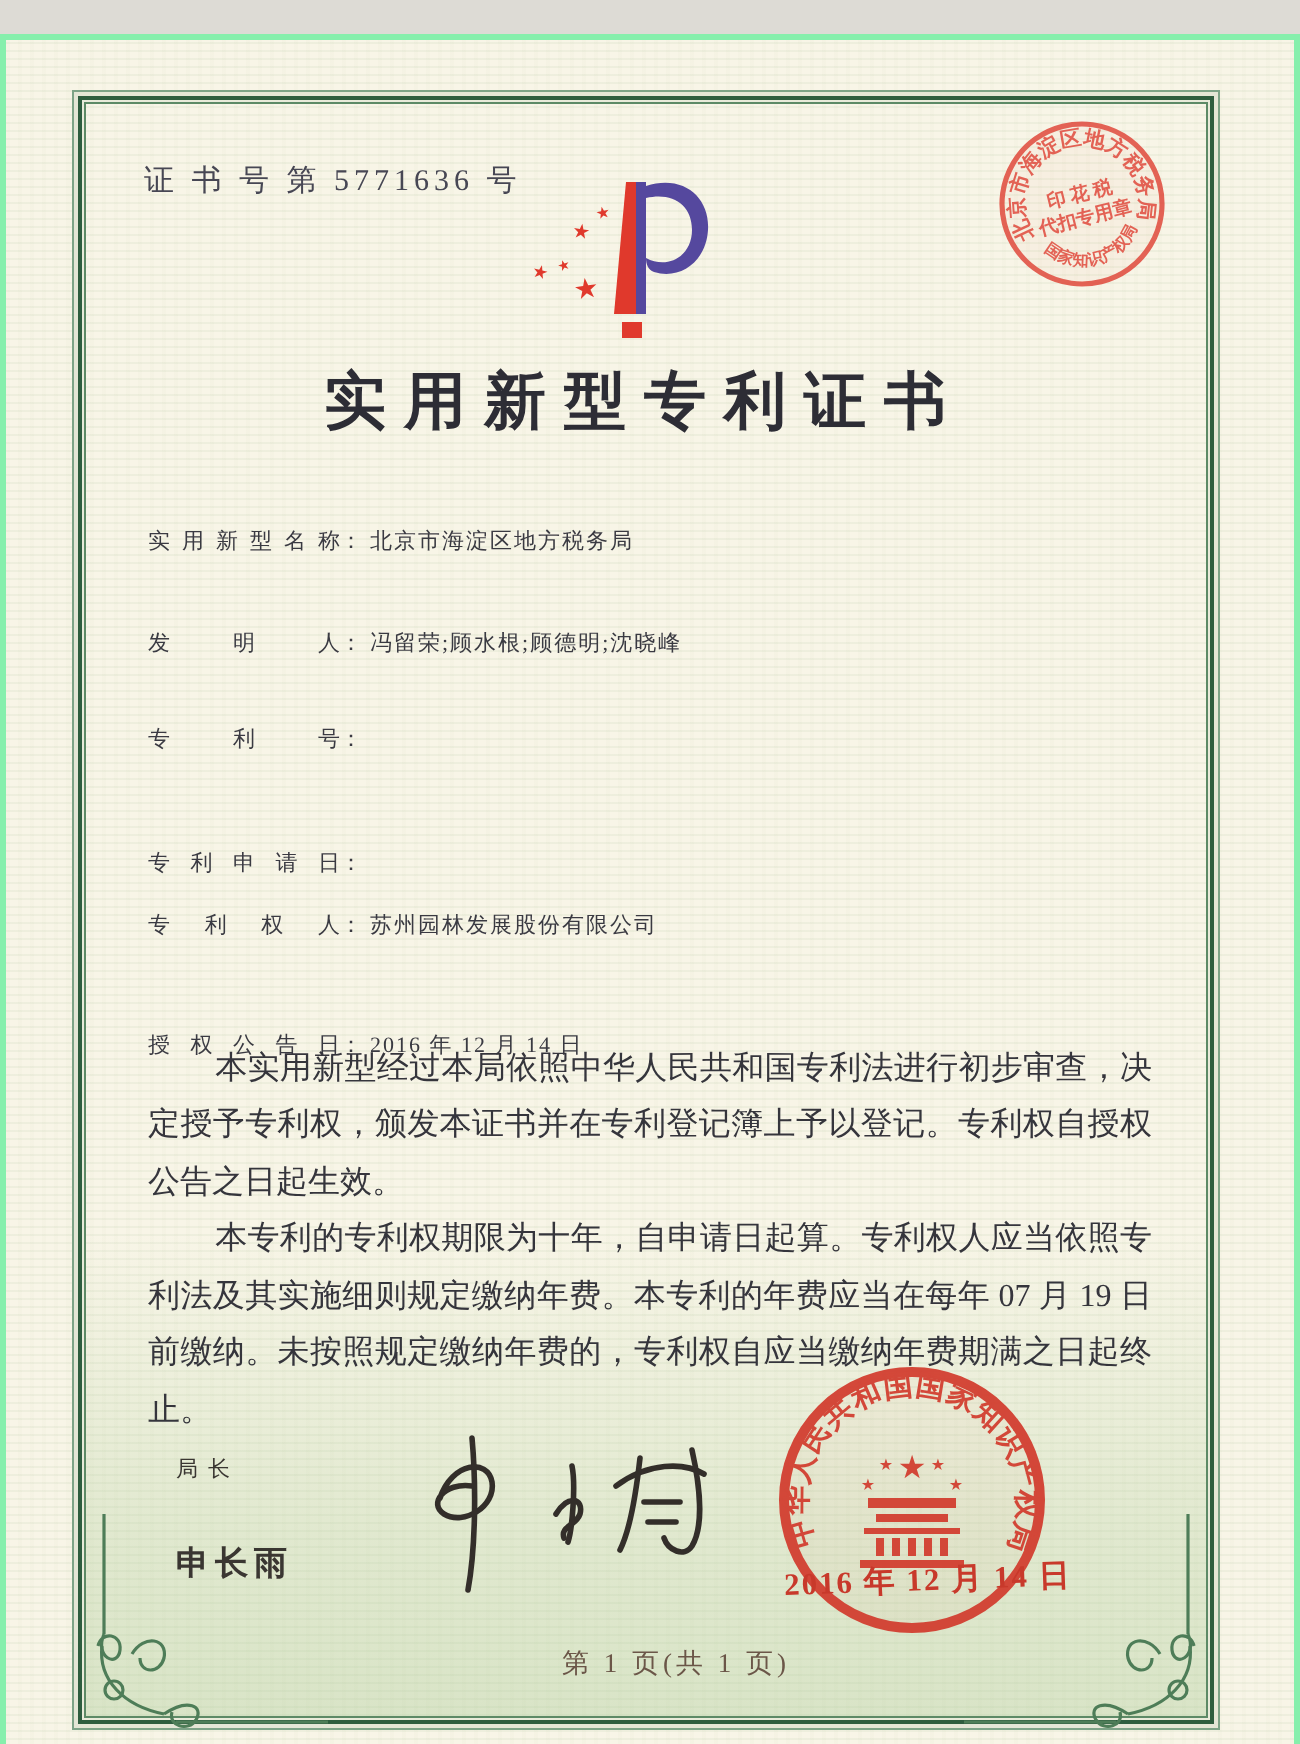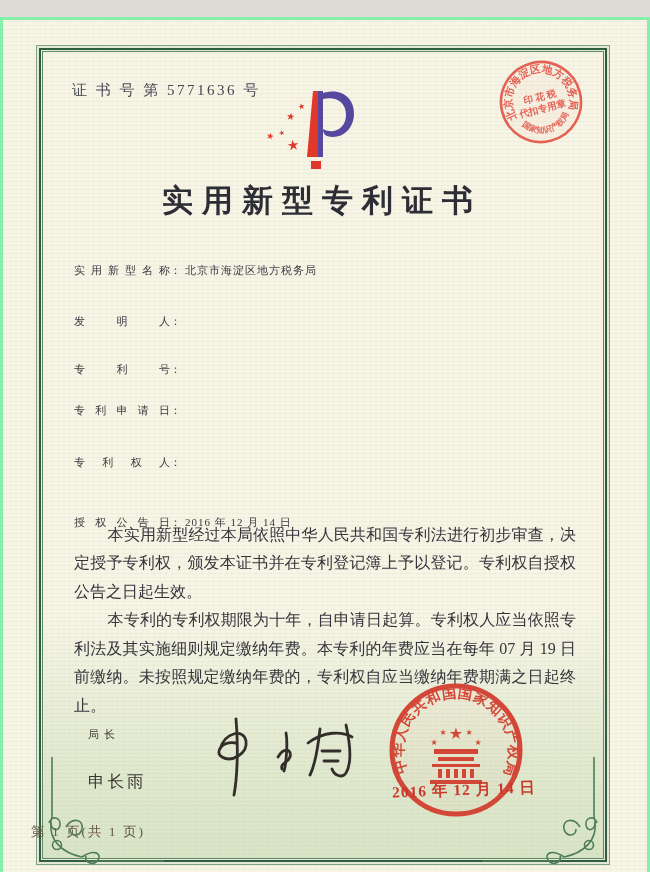--- a/index.html
+++ b/index.html
@@ -23,39 +23,39 @@
          font-size:31px;font-weight:600;letter-spacing:9px;color:#2d2d35;}
   
   .logo{position:absolute;left:256px;top:68px;width:112px;height:92px;}
   .logo .star{position:absolute;color:#e0392c;line-height:1;}
   
   .field-row{position:absolute;left:74px;display:flex;align-items:baseline;
              font-size:11px;color:#3a3a42;white-space:nowrap;}
   .field-label{display:inline-block;width:96px;text-align:justify;text-align-last:justify;letter-spacing:0;}
   .field-colon{margin:0 4px 0 0;}
   .field-value{letter-spacing:1px;}
-  .r1{top:246px}.r2{top:297px}.r3{top:345px}.r4{top:386px}.r5{top:438px}.r6{top:498px}
+  .r1{top:246px}.r2{top:297px}.r3{top:345px}.r4{top:407px}.r5{top:438px}.r6{top:498px}
   
   .body-text{position:absolute;left:74px;top:504px;width:502px;font-size:16px;
              line-height:1.78;color:#35353c;text-align:justify;}
   .body-text p{margin:0;text-indent:2.1em;}
   
   .signer-title{position:absolute;left:88px;top:710px;font-size:11px;letter-spacing:5px;color:#3a3632;
                 font-family:"Liberation Sans","DejaVu Sans",sans-serif;}
   .signer-name{position:absolute;left:88px;top:754px;font-size:16.5px;letter-spacing:3px;color:#3a3632;
-               font-family:"Liberation Sans","DejaVu Sans",sans-serif;}
+               font-family:"Liberation Sans","DejaVu Sans",sans-serif;font-weight:bold;}
   .signature{position:absolute;left:192px;top:690px;z-index:2;}
   .office-seal{position:absolute;left:385px;top:662px;width:142px;height:142px;z-index:3;opacity:0.92;}
   .seal-date{position:absolute;left:392px;top:763px;z-index:4;color:#c8392b;font-size:15.5px;
              letter-spacing:1px;transform:rotate(-2deg);font-weight:600;}
   .tax-stamp{position:absolute;left:496px;top:40px;width:90px;height:90px;transform:rotate(-14deg);opacity:0.85;}
   .flourish{position:absolute;top:740px;z-index:1;}
   .flourish.fl-left{left:42px;}
   .flourish.fl-right{right:46px;transform:scaleX(-1);}
-  .footer{position:absolute;left:31px;top:806px;width:572px;
+  .footer{position:absolute;left:52px;top:806px;width:572px;text-align:center;
           font-size:13.5px;letter-spacing:2px;color:#6b5648;}
 </style>
 </head>
 <body>
 
 <div class="canvas">
   <div class="paper"></div>
   <div class="bottom-tint"></div>
   <div class="frame"></div>
 
@@ -94,32 +94,34 @@
   <div class="title">实用新型专利证书</div>
 
   <div class="field-row r1">
     <span class="field-label">实用新型名称</span>
       <span class="field-colon">：</span>
     <span class="field-value">北京市海淀区地方税务局</span>
   </div>
   <div class="field-row r2">
     <span class="field-label">发明人</span>
       <span class="field-colon">：</span>
+    <span class="field-value">冯留荣;顾水根;顾德明;沈晓峰</span>
   </div>
   <div class="field-row r3">
     <span class="field-label">专利号</span>
       <span class="field-colon">：</span>
   </div>
   <div class="field-row r4">
     <span class="field-label">专利申请日</span>
       <span class="field-colon">：</span>
   </div>
   <div class="field-row r5">
     <span class="field-label">专利权人</span>
       <span class="field-colon">：</span>
+    <span class="field-value">苏州园林发展股份有限公司</span>
   </div>
   <div class="field-row r6">
     <span class="field-label">授权公告日</span>
       <span class="field-colon">：</span>
     <span class="field-value">2016 年 12 月 14 日</span>
   </div>
 
   <div class="body-text">
     <p>本实用新型经过本局依照中华人民共和国专利法进行初步审查，决定授予专利权，颁发本证书并在专利登记簿上予以登记。专利权自授权公告之日起生效。</p>
     <p>本专利的专利权期限为十年，自申请日起算。专利权人应当依照专利法及其实施细则规定缴纳年费。本专利的年费应当在每年 07 月 19 日前缴纳。未按照规定缴纳年费的，专利权自应当缴纳年费期满之日起终止。</p>

